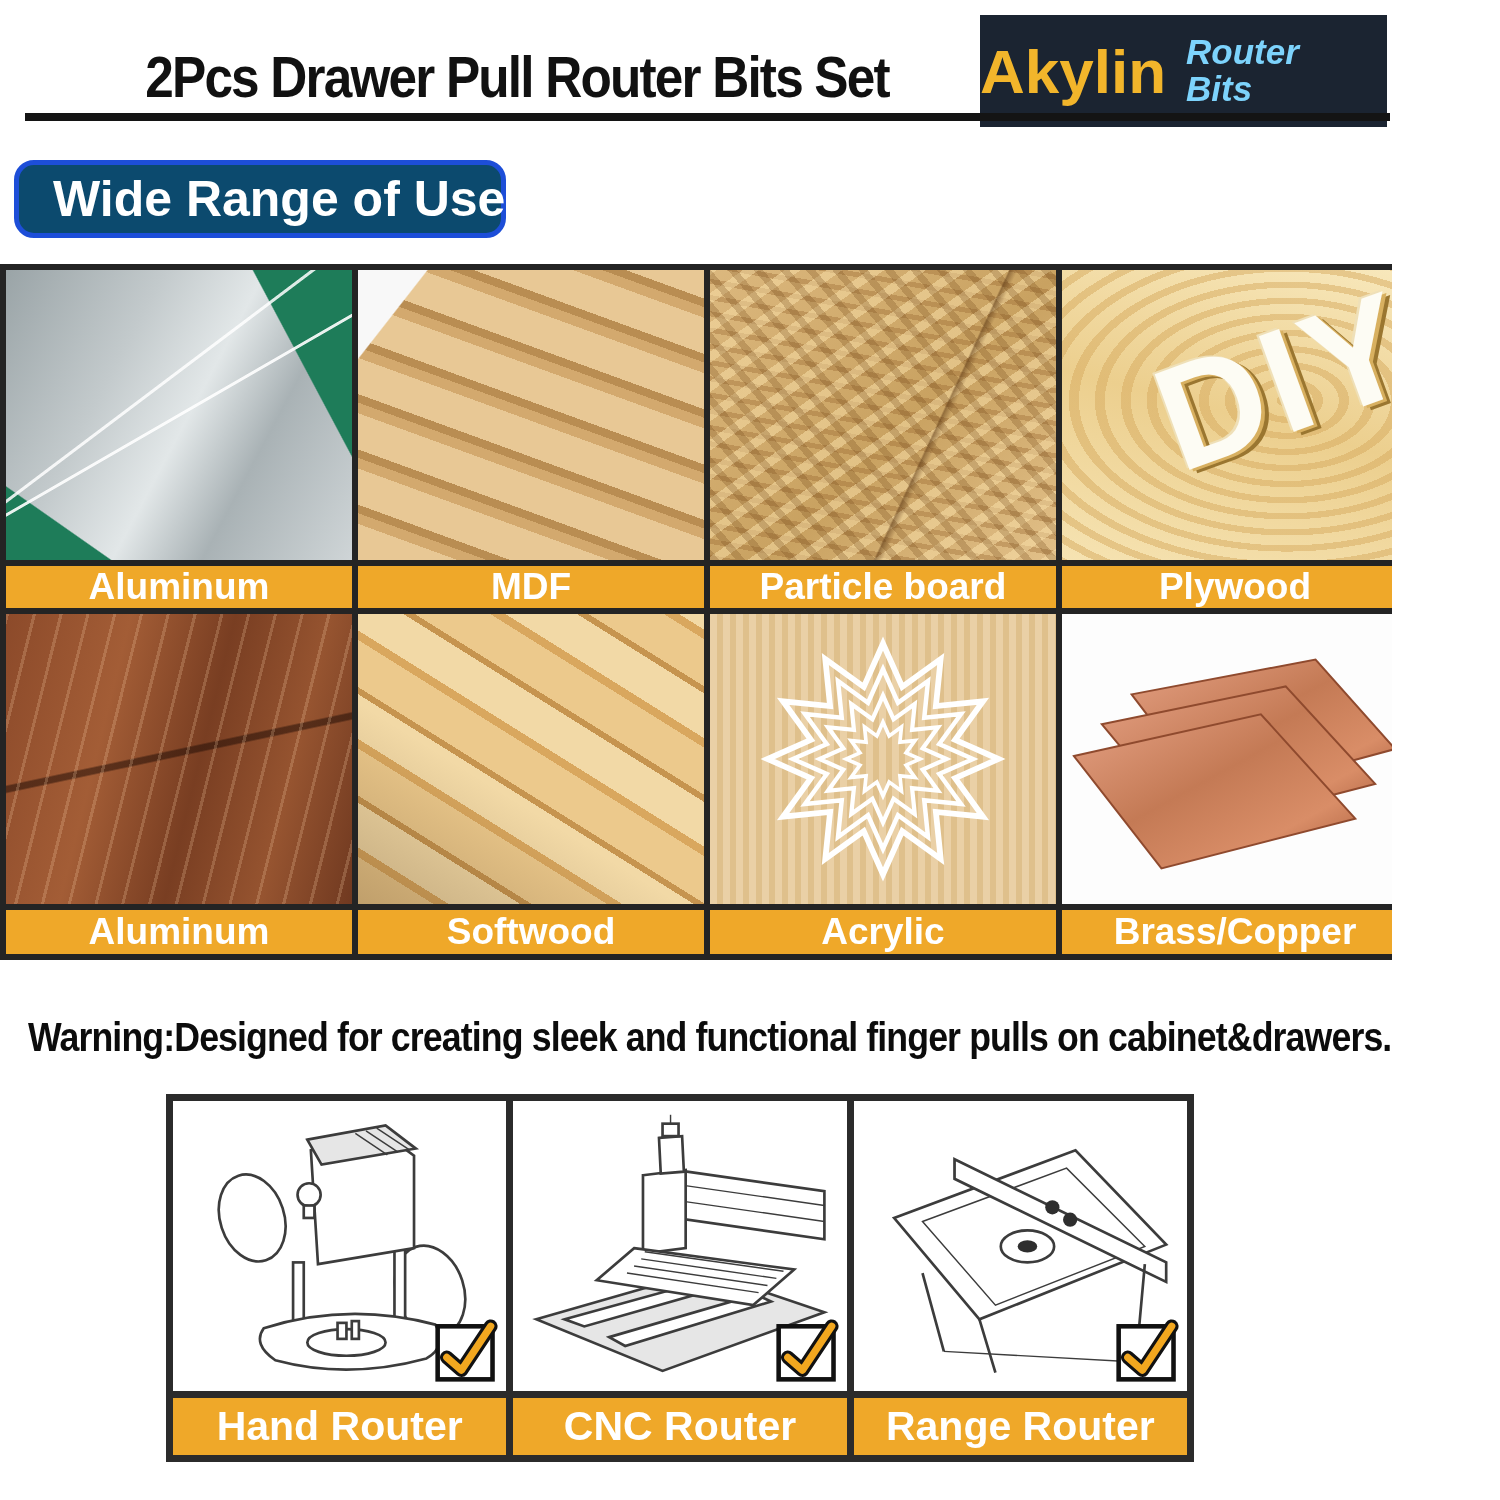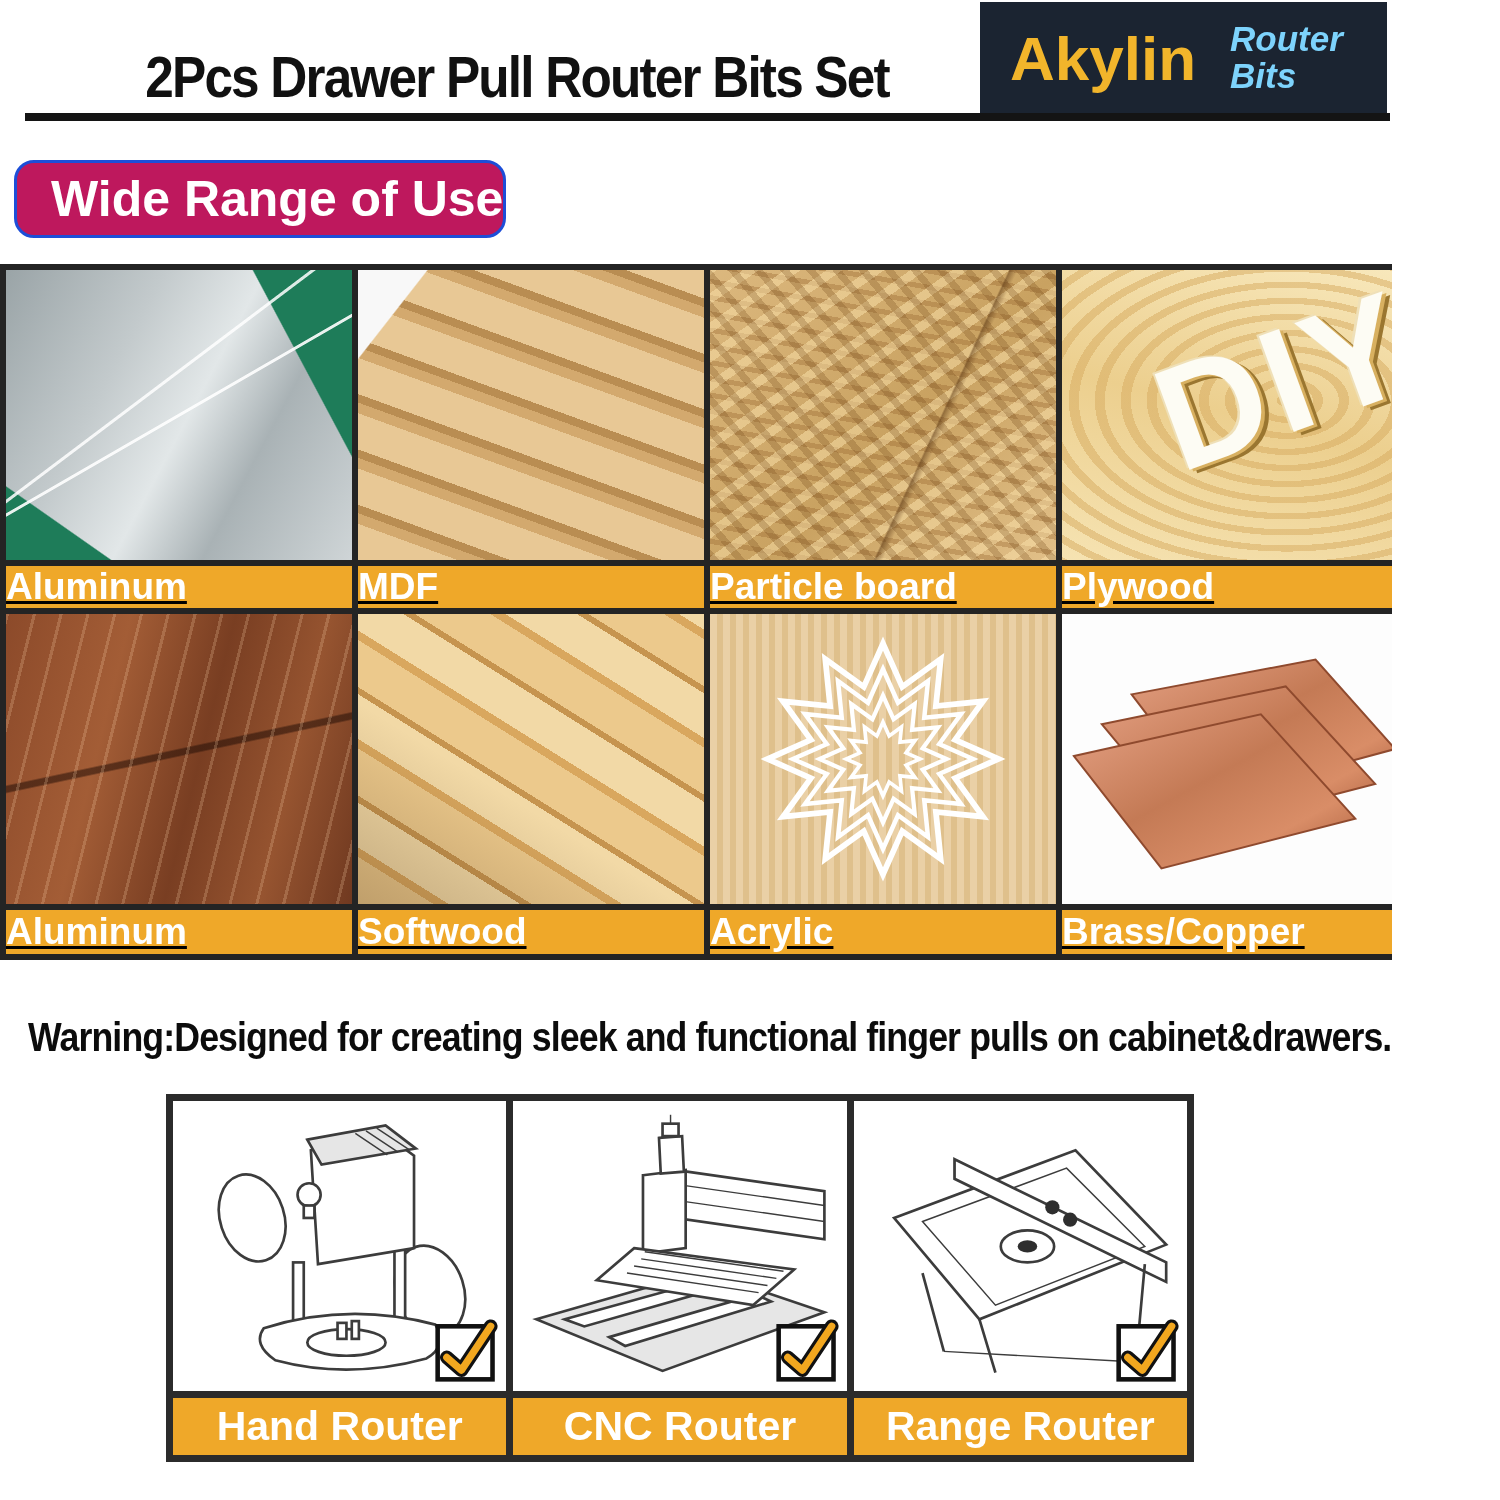--- a/index.html
+++ b/index.html
@@ -4,37 +4,37 @@
 <style>
   html,body{margin:0;padding:0;background:#fff;}
   *{box-sizing:border-box;}
   .stage{position:relative;width:1392px;height:1500px;background:#fff;overflow:hidden;
          font-family:"Liberation Sans", sans-serif;}
 
   
   .title{position:absolute;left:130px;top:44px;width:860px;text-align:center;
          font-size:57px;font-weight:bold;color:#111;letter-spacing:-2px;white-space:nowrap;
          transform:scaleX(.9);transform-origin:left;}
-  .logo-box{position:absolute;left:980px;top:2px;width:407px;height:112px;background:#1B2431;
-            display:flex;align-items:center;gap:34px;padding-left:30px;}
+  .logo-box{position:absolute;left:980px;top:15px;width:407px;height:112px;background:#1B2431;
+            display:flex;align-items:center;gap:20px;}
   .logo-name{color:#F2B52B;font-size:62px;font-weight:bold;letter-spacing:0;}
   .logo-tag{color:#7dd3fc;font-size:35px;font-weight:bold;font-style:italic;line-height:1.05;}
   .header-rule{position:absolute;left:25px;top:113px;width:1365px;height:8px;background:#141414;}
 
   
-  .banner{position:absolute;left:14px;top:160px;width:492px;height:78px;background:#be185d;
-          border:3px solid #1d4ed8;border-radius:20px;display:flex;align-items:center;padding-left:34px;}
+  .banner{position:absolute;left:14px;top:160px;width:492px;height:78px;background:#0c4a6e;
+          border:5px solid #1d4ed8;border-radius:20px;display:flex;align-items:center;padding-left:34px;}
   .banner span{color:#fff;font-size:50px;font-weight:bold;letter-spacing:0;white-space:nowrap;}
 
   
   .mat-grid{position:absolute;left:0;top:264px;width:1414px;background:#242424;
             display:grid;grid-template-columns:repeat(4,1fr);
             grid-template-rows:290px 42px 290px 44px;gap:6px;padding:6px;}
   .photo{position:relative;overflow:hidden;background:#ddd;}
-  .label-bar{background:#EFA829;display:flex;align-items:center;text-decoration:underline;}
+  .label-bar{background:#EFA829;display:flex;align-items:center;justify-content:center;}
   .label-bar span{color:#fff;font-size:37px;font-weight:bold;white-space:nowrap;}
 
   .ph-aluminum{background:
     linear-gradient(150deg, transparent 49.6%, rgba(255,255,255,.9) 49.8% 50.3%, transparent 50.5%),
     linear-gradient(143deg, transparent 41.6%, rgba(255,255,255,.85) 41.8% 42.3%, transparent 42.5%),
     linear-gradient(62deg, transparent 80%, #1E7C59 80.3%),
     linear-gradient(215deg, transparent 86%, #1E7C59 86.3%),
     linear-gradient(118deg,#9aa4a7 0%,#c3cacc 32%,#e2e7e8 52%,#a9b2b5 70%,#cfd5d7 100%);}
   .ph-mdf{background:
     linear-gradient(128deg,#f8f8f8 12%, transparent 12.3%),

